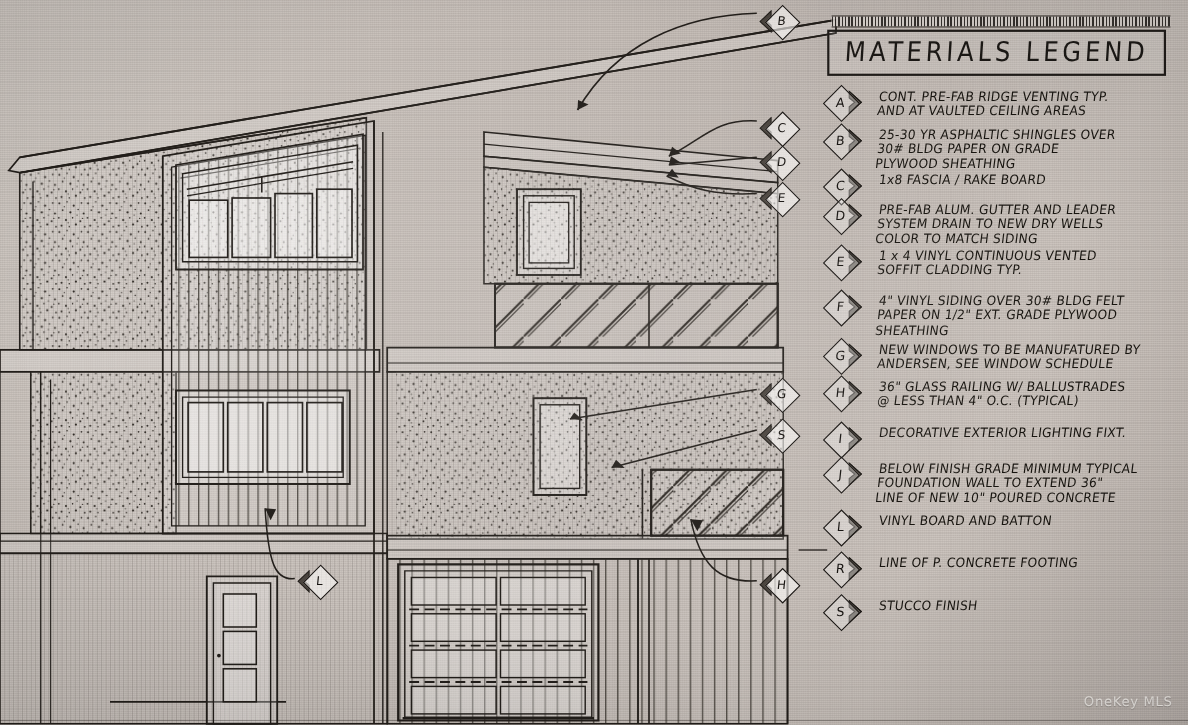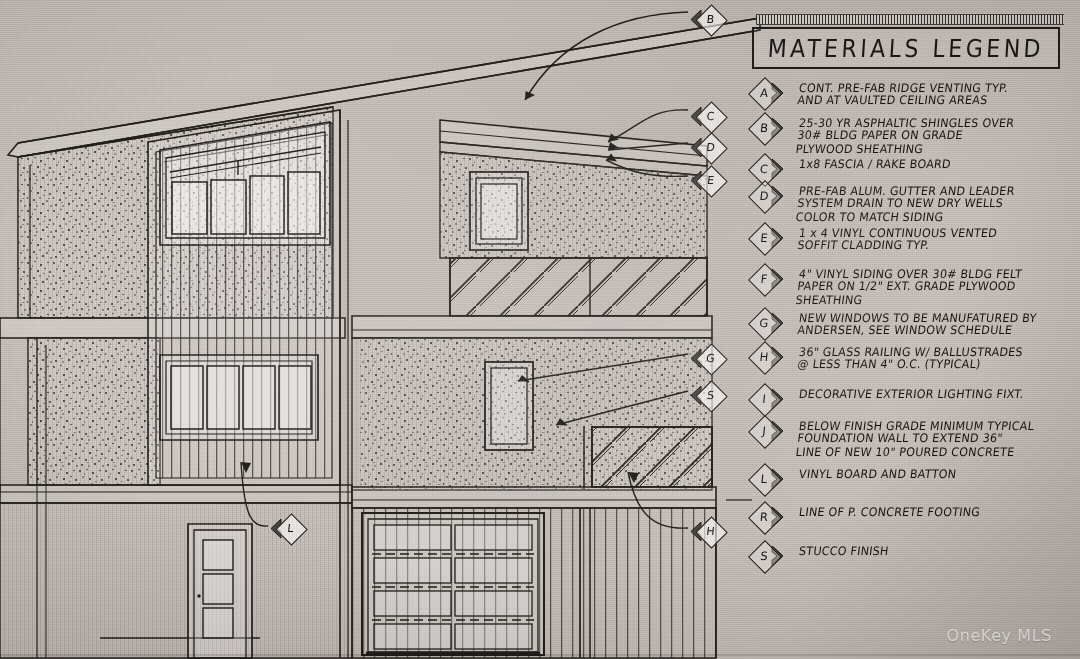--- a/index.html
+++ b/index.html
@@ -86,23 +86,23 @@
   .cmk .ltr{
     position:absolute;left:16px;top:3px;width:21px;height:21px;
     display:flex;align-items:center;justify-content:center;
     font-family:"DejaVu Sans", sans-serif;font-size:11px;color:#161310;
     transform:skewX(-6deg);
   }
   .cmk .chev{position:absolute;left:3px;top:3px;width:21px;height:21px;}
 
   
   .wm{
-    position:absolute;right:28px;bottom:14px;
+    position:absolute;right:14px;bottom:14px;
     font-family:"DejaVu Sans", sans-serif;
-    font-size:16px;letter-spacing:.6px;
+    font-size:12px;letter-spacing:.6px;
     color:rgba(250,248,245,0.62);
     text-shadow:0 1px 1px rgba(0,0,0,0.20);
     font-weight:400;
   }
 </style>
 </head>
 <body>
 
 <div id="stage">
 

